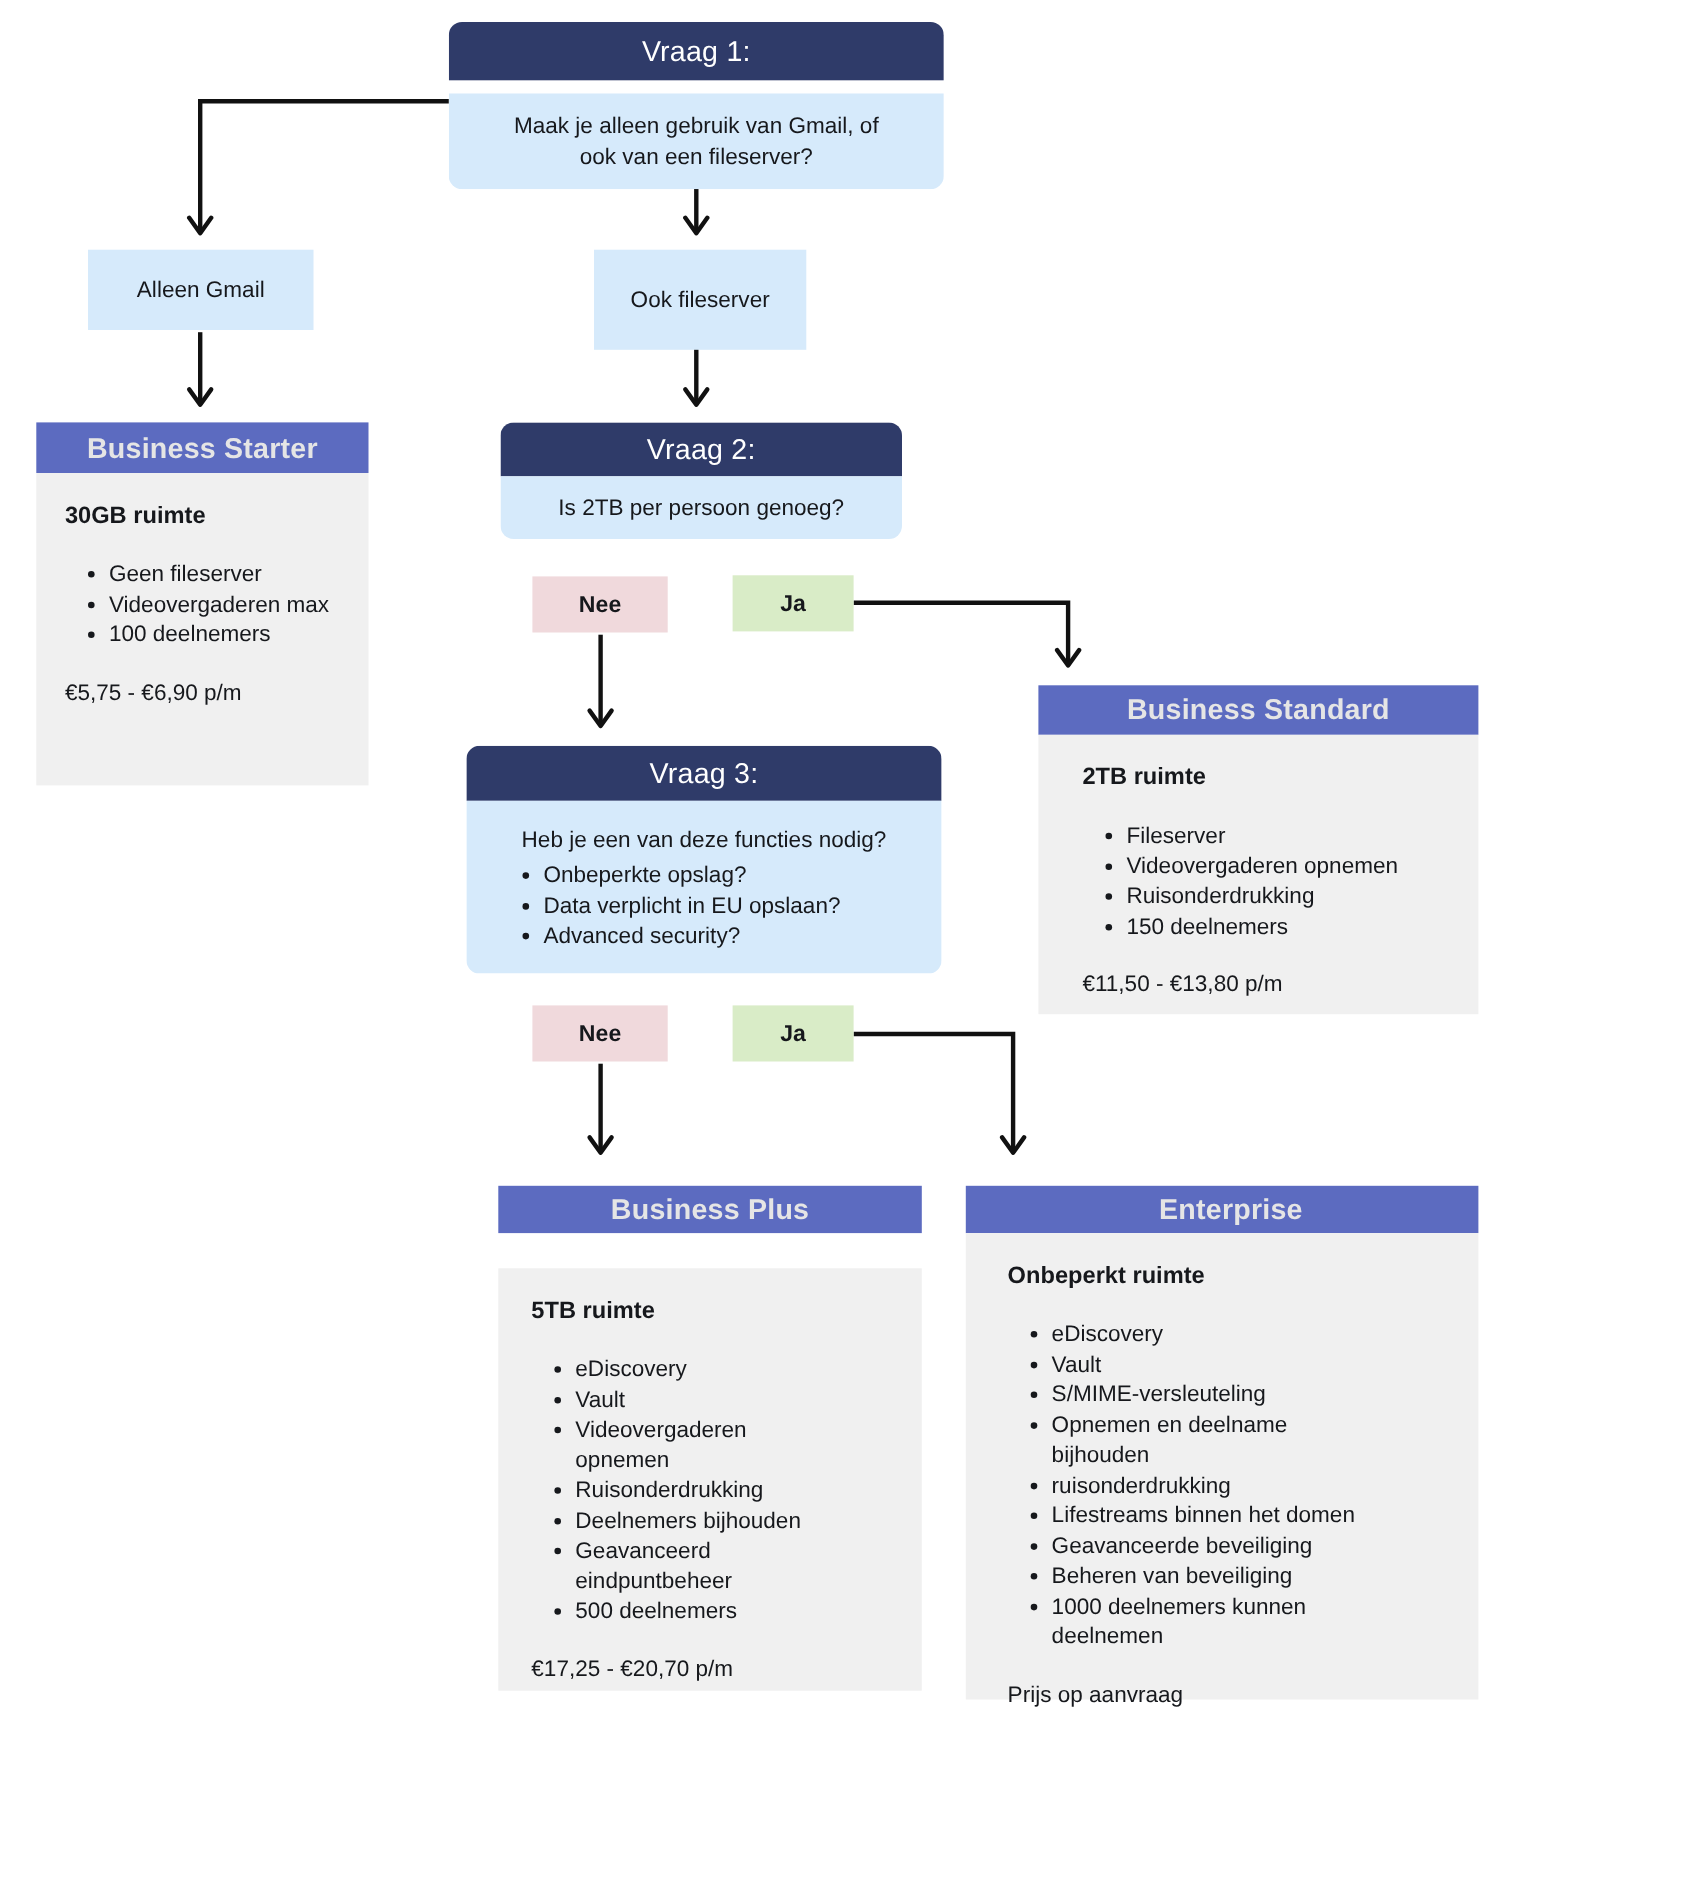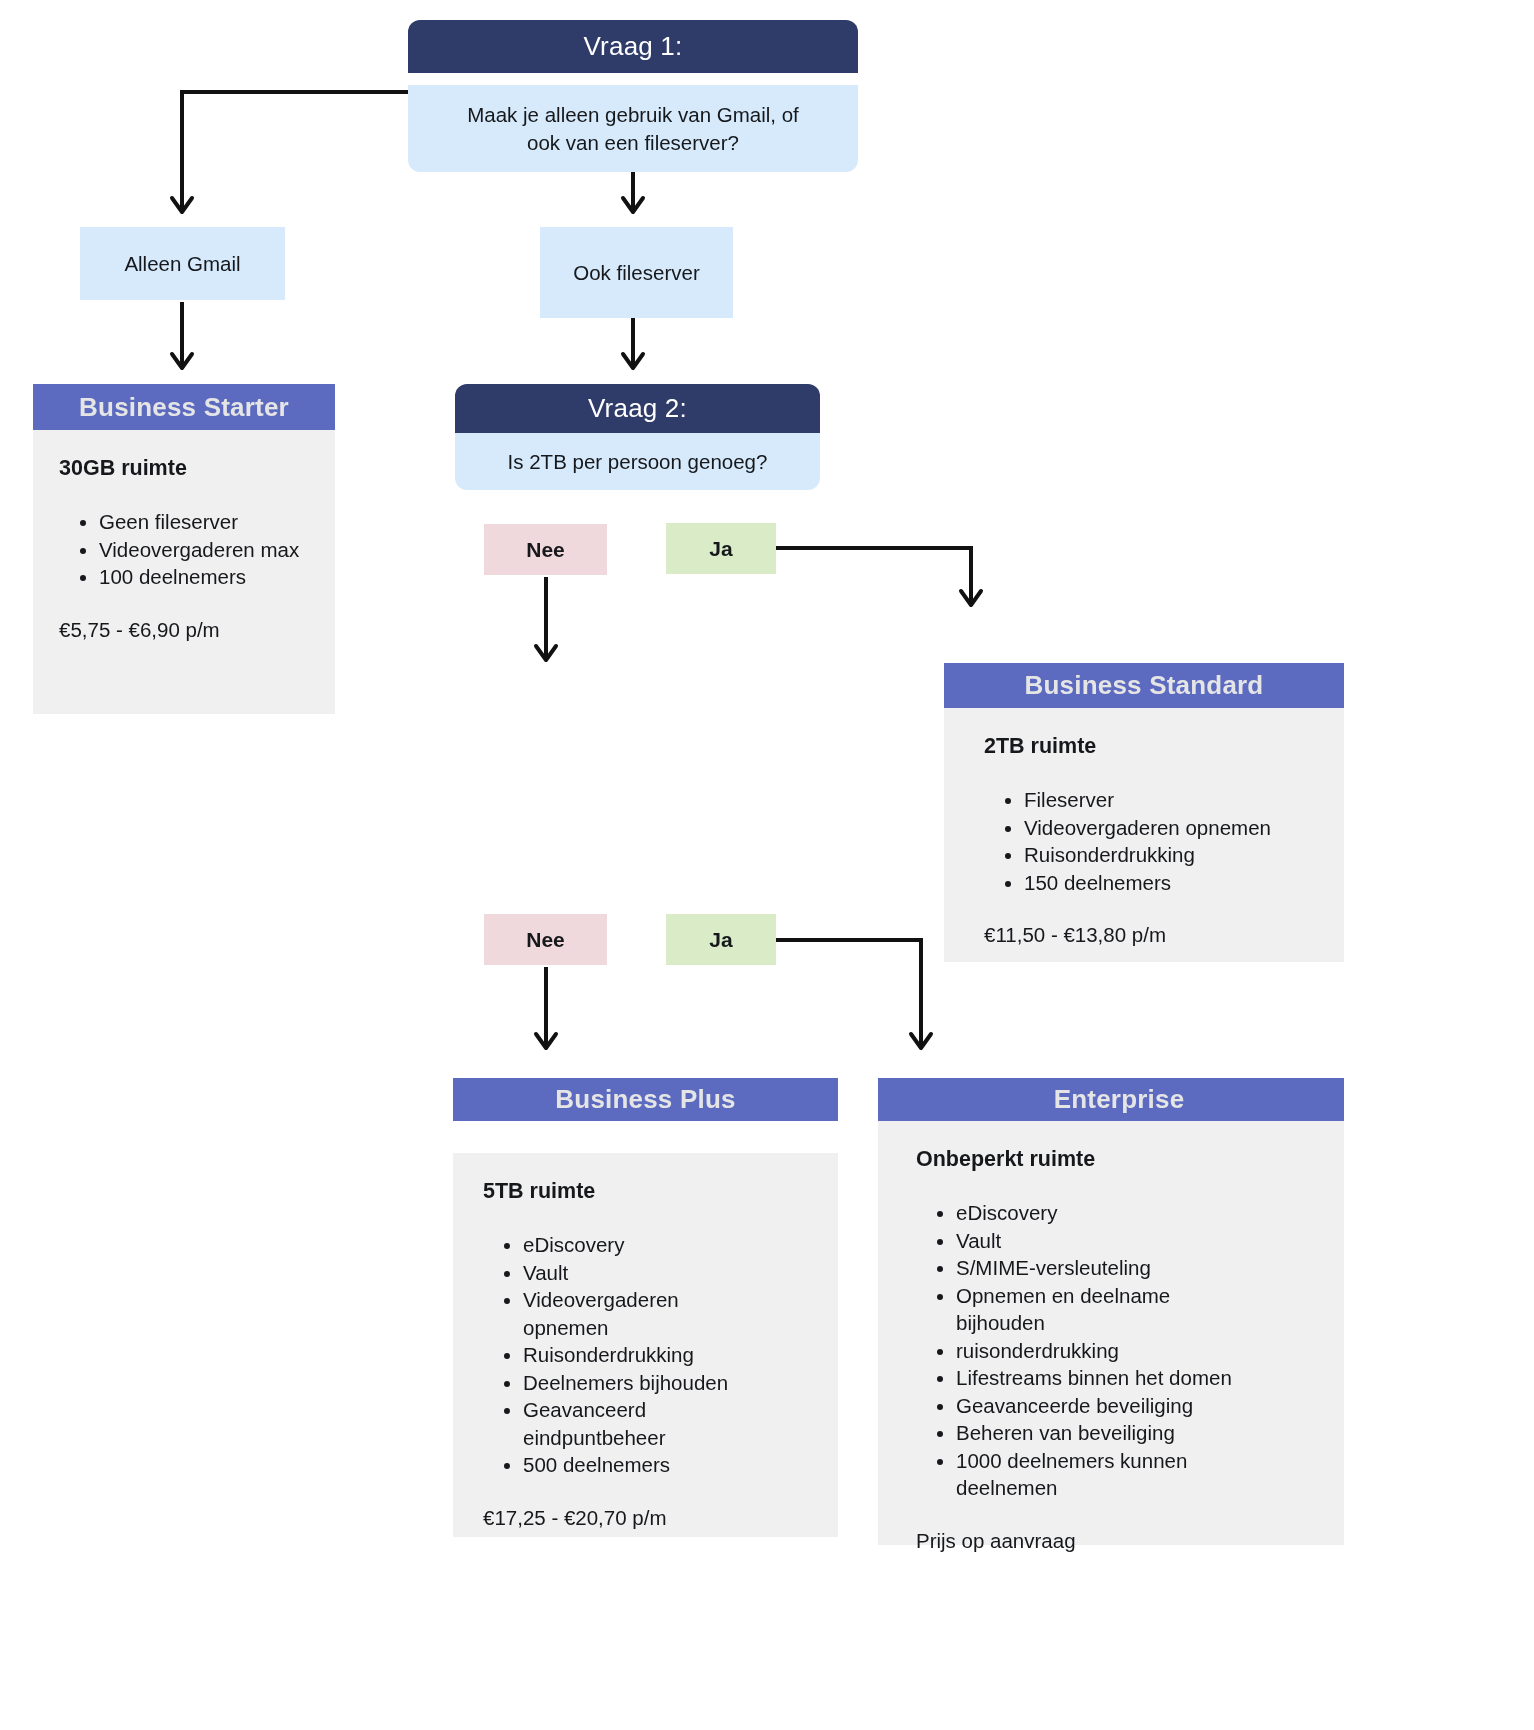--- a/index.html
+++ b/index.html
@@ -109,33 +109,44 @@
     <div class="qhead" style="height:49px;">Vraag 2:</div>
     <div class="qbody" style="height:57px;">
       <div class="qtext" style="max-width:none;">Is 2TB per persoon genoeg?</div>
     </div>
   </div>
 
   <div class="ans no" style="left:484px;top:524px;width:123px;height:51px;">Nee</div>
   <div class="ans yes" style="left:666px;top:523px;width:110px;height:51px;">Ja</div>
 
   <div class="card" style="left:944px;top:623px;width:400px;">
-    <div class="card-head" style="height:45px;margin-top:40px;">Business Standard</div>
+    <div class="card-head" style="height:45px;">Business Standard</div>
     <div class="card-body" style="height:254px;padding-left:40px;">
       <div class="storage">2TB ruimte</div>
       <ul>
         <li>Fileserver</li>
         <li>Videovergaderen opnemen</li>
         <li>Ruisonderdrukking</li>
         <li>150 deelnemers</li>
       </ul>
       <div class="price">€11,50 - €13,80 p/m</div>
     </div>
   </div>
 
+  <div class="qbox" style="left:424px;top:678px;width:432px;">
+    <div class="qhead" style="height:50px;">Vraag 3:</div>
+    <div class="qbody left-list" style="height:157px;">
+      <div class="qtext">Heb je een van deze functies nodig?</div>
+      <ul>
+        <li>Onbeperkte opslag?</li>
+        <li>Data verplicht in EU opslaan?</li>
+        <li>Advanced security?</li>
+      </ul>
+    </div>
+  </div>
 
   <div class="ans no" style="left:484px;top:914px;width:123px;height:51px;">Nee</div>
   <div class="ans yes" style="left:666px;top:914px;width:110px;height:51px;">Ja</div>
 
   <div class="card card-plus" style="left:453px;top:1078px;width:385px;">
     <div class="card-head" style="height:43px;">Business Plus</div>
     <div class="card-body" style="height:384px;padding-left:30px;margin-top:32px;">
       <div class="storage">5TB ruimte</div>
       <ul>
         <li>eDiscovery</li>

